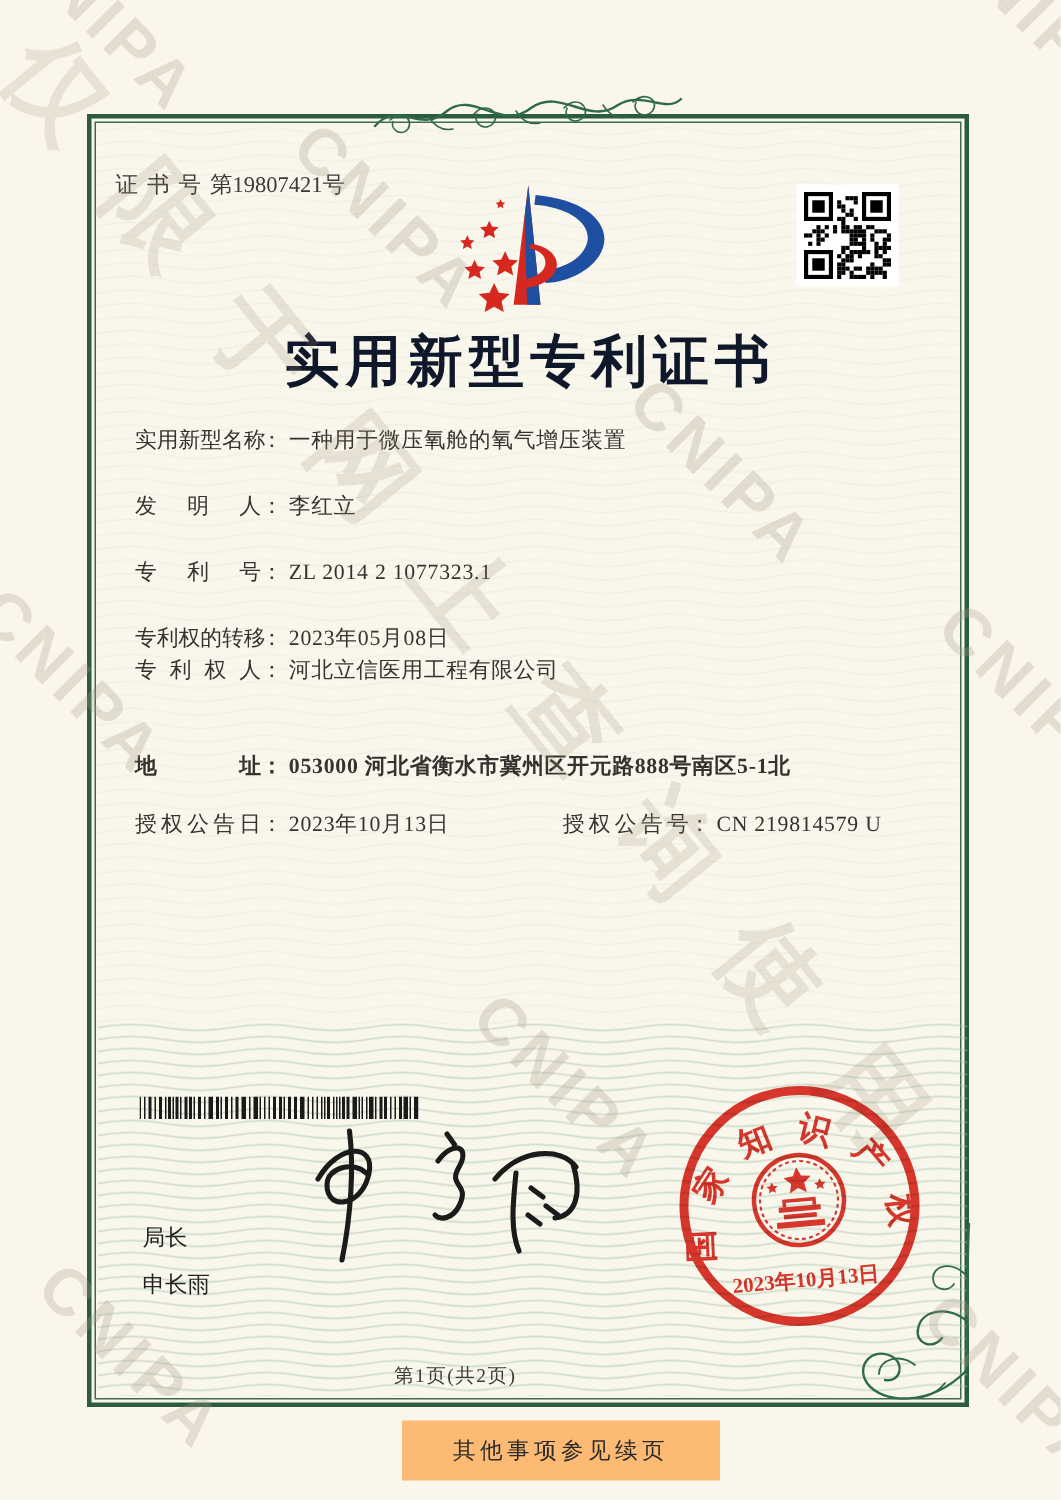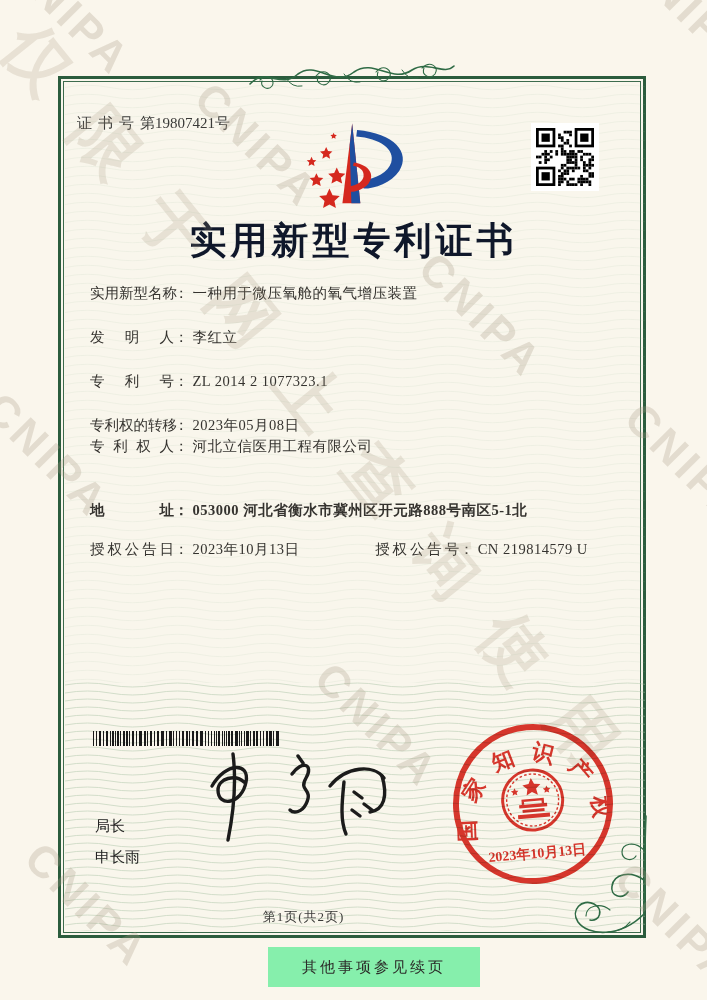--- a/index.html
+++ b/index.html
@@ -59,21 +59,21 @@
   .paras p{margin:0 0 6px 0;text-indent:2em;}
   
   .barcode{position:absolute;left:93px;top:731px;z-index:3;}
   .director{position:absolute;left:95px;top:786px;z-index:3;
     font-family:"Liberation Sans","DejaVu Sans",sans-serif;font-size:15px;color:#222;line-height:31px;margin-top:24px;}
   .signature{position:absolute;left:192px;top:748px;z-index:4;}
   .seal{position:absolute;left:451px;top:722px;z-index:7;opacity:.93;mix-blend-mode:multiply;transform:rotate(-5deg);}
   .pagenum{position:absolute;left:0;top:908px;width:607px;text-align:center;font-size:13px;color:#3a3a38;z-index:3;letter-spacing:1px;}
   .cont-note{
     position:absolute;left:268px;top:947px;width:212px;height:40px;z-index:3;
-    background:#86efac;display:flex;align-items:center;justify-content:center;
+    background:#fdba74;display:flex;align-items:center;justify-content:center;
     font-size:15px;color:#2b2b28;letter-spacing:3px;
   }
   .ornament{position:absolute;z-index:4;pointer-events:none;}
 </style>
 </head>
 <body>
 
 <div class="frame">
   <div class="frame-inner"></div>
 

